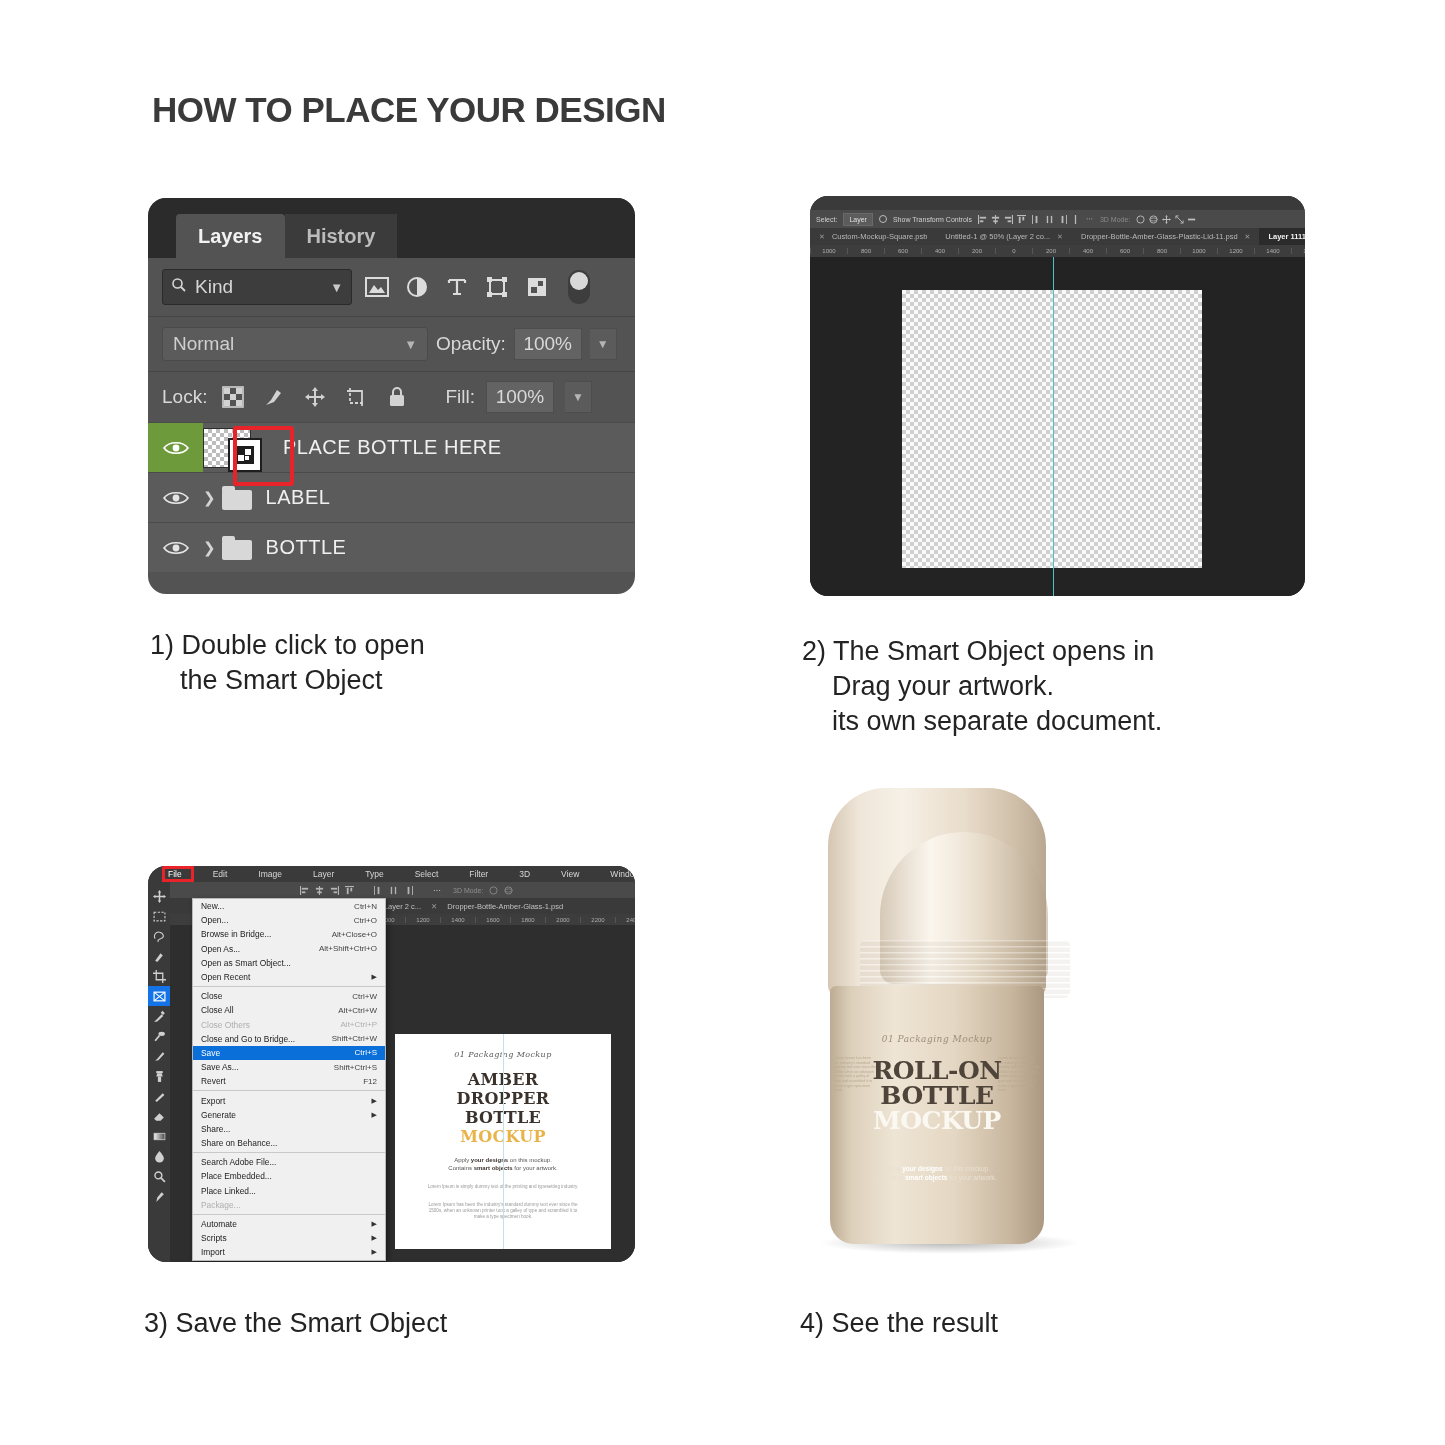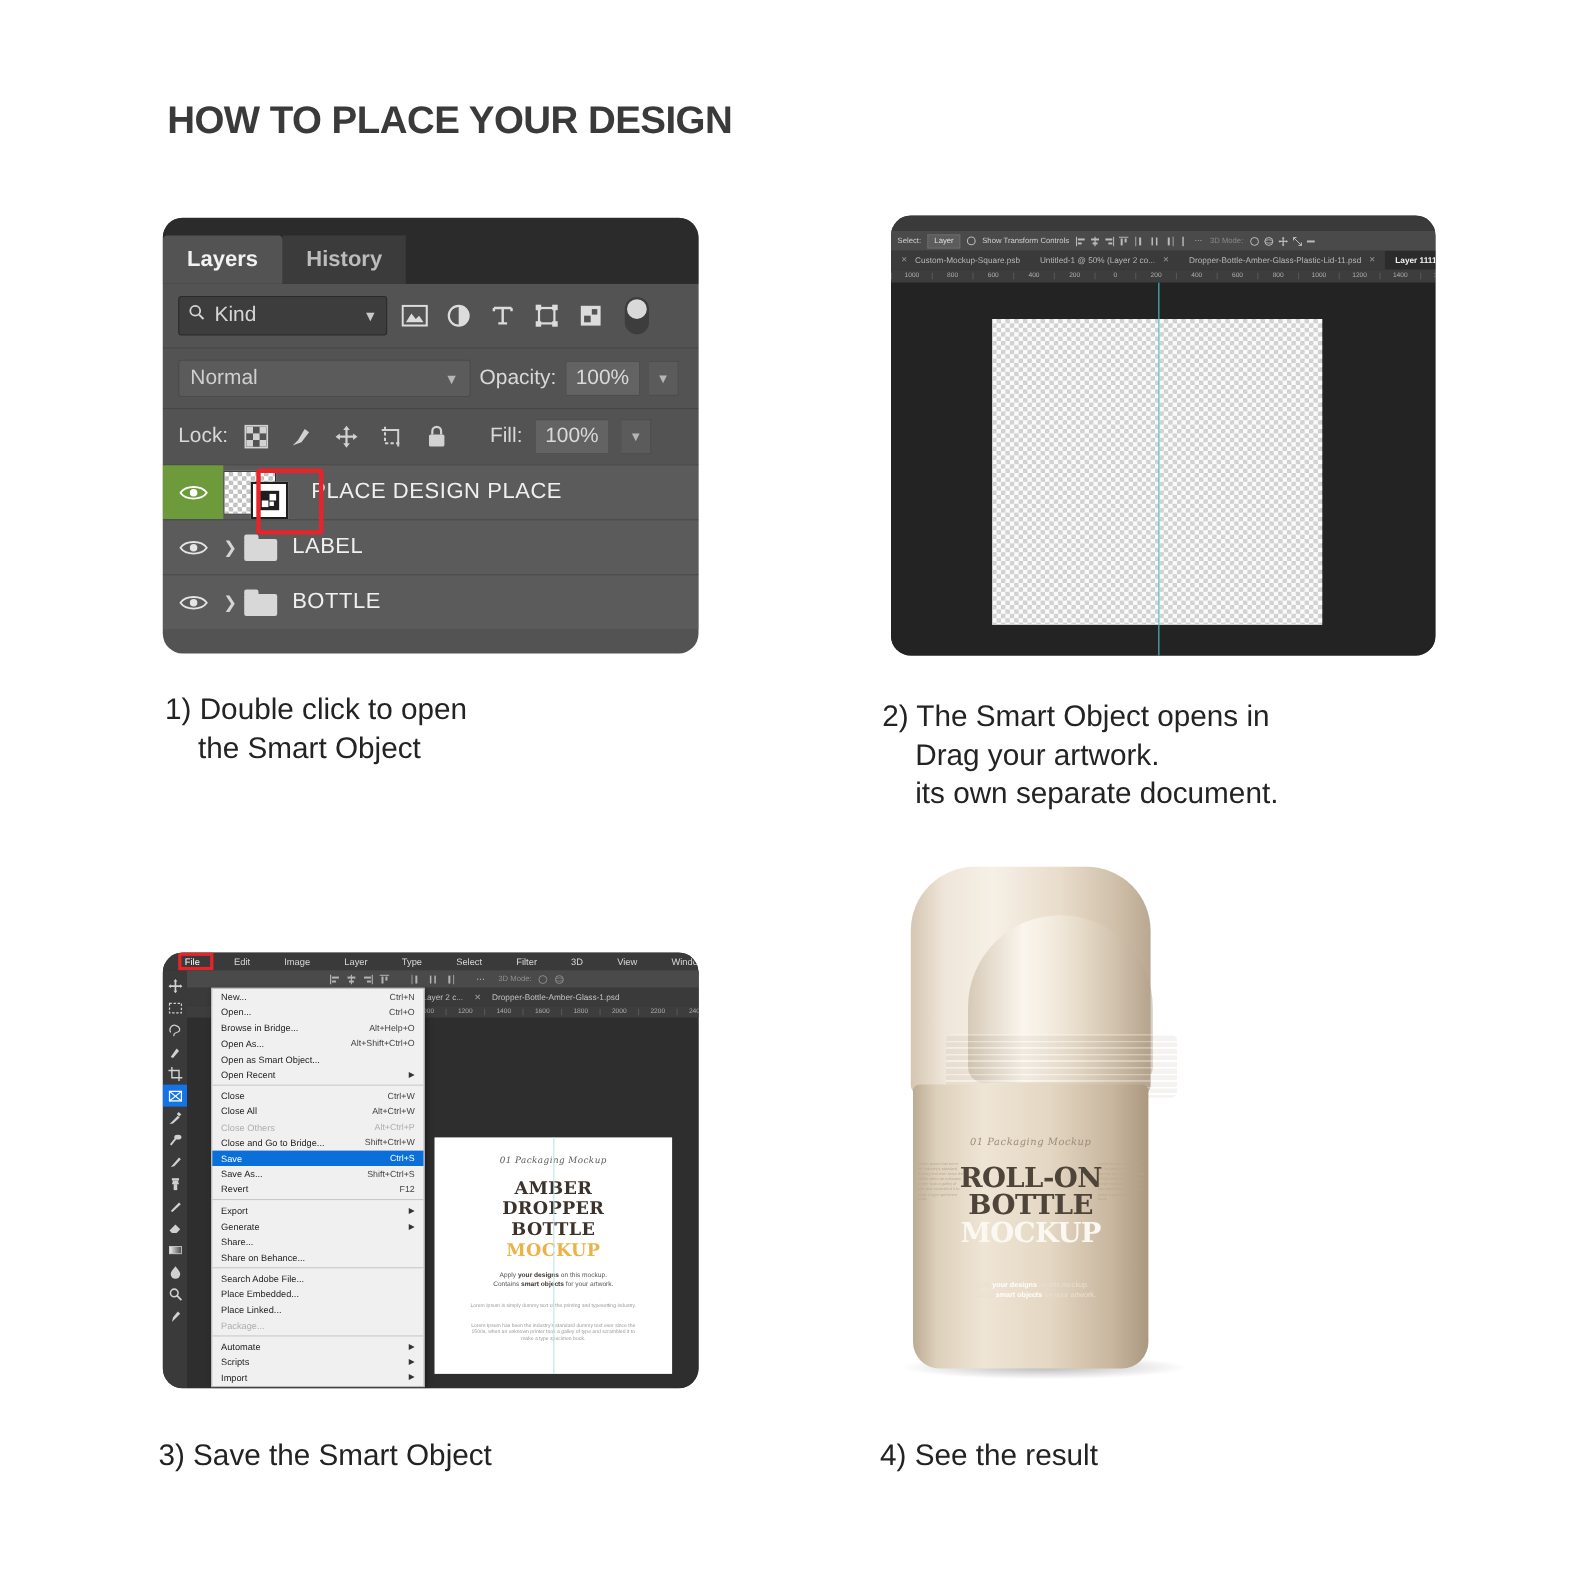--- a/index.html
+++ b/index.html
@@ -12,21 +12,21 @@
     position:absolute;left:152px;top:90px;
     font-size:35px;font-weight:bold;letter-spacing:-0.5px;
     color:#3a3a3a;font-family:"Liberation Sans", sans-serif;
   }
 
   
   .panel{position:absolute;border-radius:18px;overflow:hidden;background:#333;}
 
   
   #step1{left:148px;top:198px;width:487px;height:396px;background:#535353;}
-  .ps-tabs{height:60px;background:#2b2b2b;display:flex;align-items:flex-end;}
+  .ps-tabs{height:60px;background:#2b2b2b;display:flex;align-items:flex-end;padding-left:28px;}
   .ps-tab{padding:0 22px;height:44px;line-height:44px;font-size:20px;color:#bcbcbc;font-weight:bold;}
   .ps-tab.active{background:#535353;color:#f2f2f2;border-top-left-radius:4px;border-top-right-radius:4px;}
   .ps-tab.inactive{background:#3b3b3b;}
   .ps-tab.rest{flex:1;background:#2b2b2b;}
 
   .filter-row{height:58px;background:#535353;display:flex;align-items:center;padding:0 14px;gap:10px;}
   .kind-box{width:172px;height:34px;background:#3d3d3d;border:1px solid #2a2a2a;border-radius:3px;
             display:flex;align-items:center;padding:0 8px;gap:8px;color:#d6d6d6;font-size:19px;}
   .kind-box .chev{margin-left:auto;font-size:13px;color:#c9c9c9;}
   .ficon{width:30px;height:30px;display:flex;align-items:center;justify-content:center;color:#dcdcdc;}
@@ -276,21 +276,21 @@
     <div class="thumb">
       <div class="so-badge">
         <svg width="18" height="18" viewBox="0 0 18 18">
             <rect x="0" y="0" width="18" height="18" fill="#1e1e1e"></rect>
             <rect x="2" y="9" width="6" height="6" fill="#ffffff"></rect>
             <rect x="9" y="3" width="6" height="6" fill="#ffffff"></rect>
             <rect x="9" y="10" width="4" height="4" fill="#ffffff"></rect>
           </svg>
       </div>
     </div>
-    <span class="layer-name" style="margin-left:26px">PLACE DESIGN PLACE</span>
+    <span class="layer-name" style="margin-left:26px">PLACE BOTTLE HERE</span>
     <div class="red-hl"></div>
   </div>
 
   <div class="layer-row">
     <div class="eye-cell">
       <svg width="26" height="16" viewBox="0 0 26 16">
           <path d="M1 8 C6 1 20 1 25 8 C20 15 6 15 1 8 Z" fill="none" stroke="#e4e4e4" stroke-width="1.7"></path>
           <circle cx="13" cy="8" r="3.4" fill="#e4e4e4"></circle>
         </svg>
     </div>
@@ -623,21 +623,21 @@
           <div class="mrow">
             <span class="m-l">New...</span>
             <span class="m-r">Ctrl+N</span>
           </div>
           <div class="mrow">
             <span class="m-l">Open...</span>
             <span class="m-r">Ctrl+O</span>
           </div>
           <div class="mrow">
             <span class="m-l">Browse in Bridge...</span>
-            <span class="m-r">Alt+Help+O</span>
+            <span class="m-r">Alt+Close+O</span>
           </div>
           <div class="mrow">
             <span class="m-l">Open As...</span>
             <span class="m-r">Alt+Shift+Ctrl+O</span>
           </div>
           <div class="mrow">
             <span class="m-l">Open as Smart Object...</span>
           </div>
           <div class="mrow">
             <span class="m-l">Open Recent</span>

